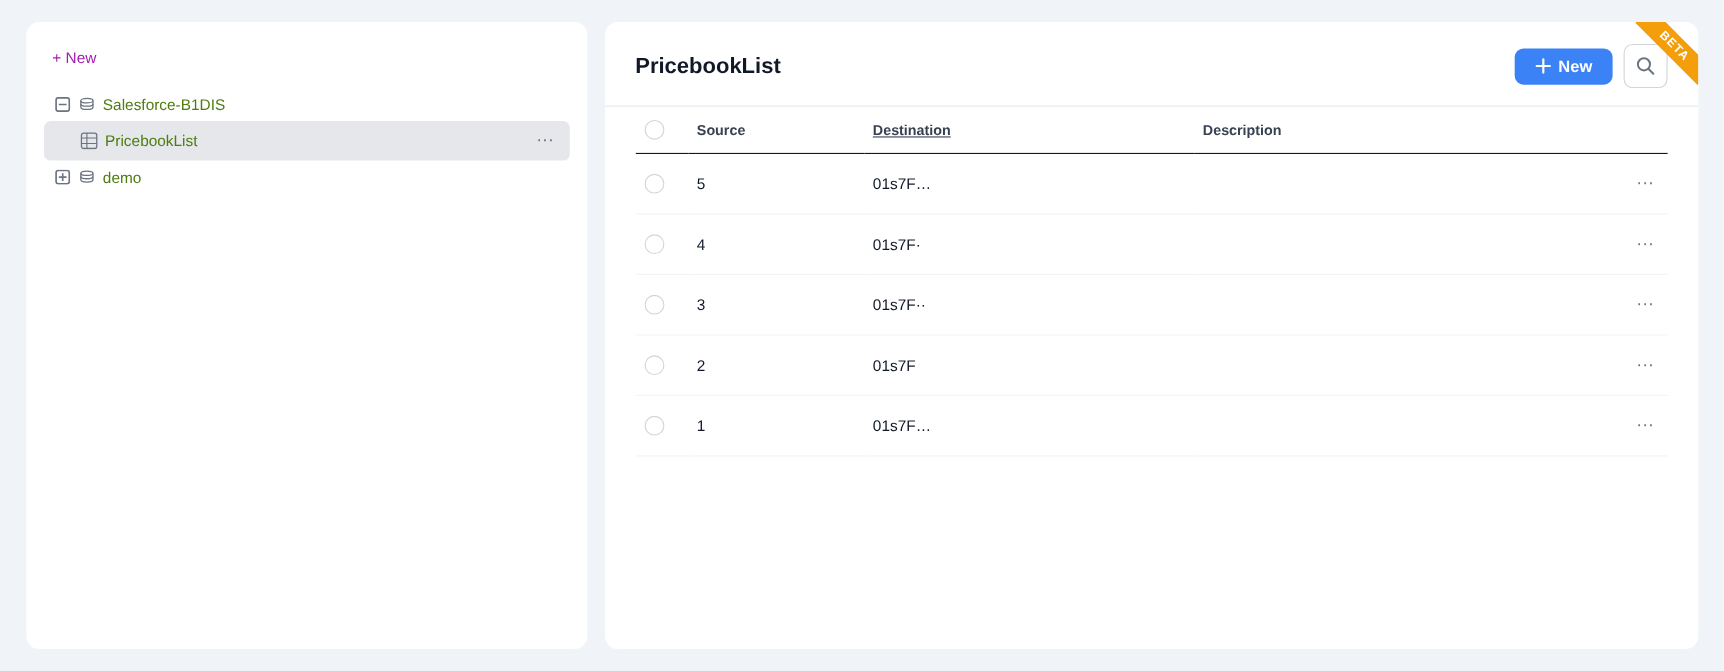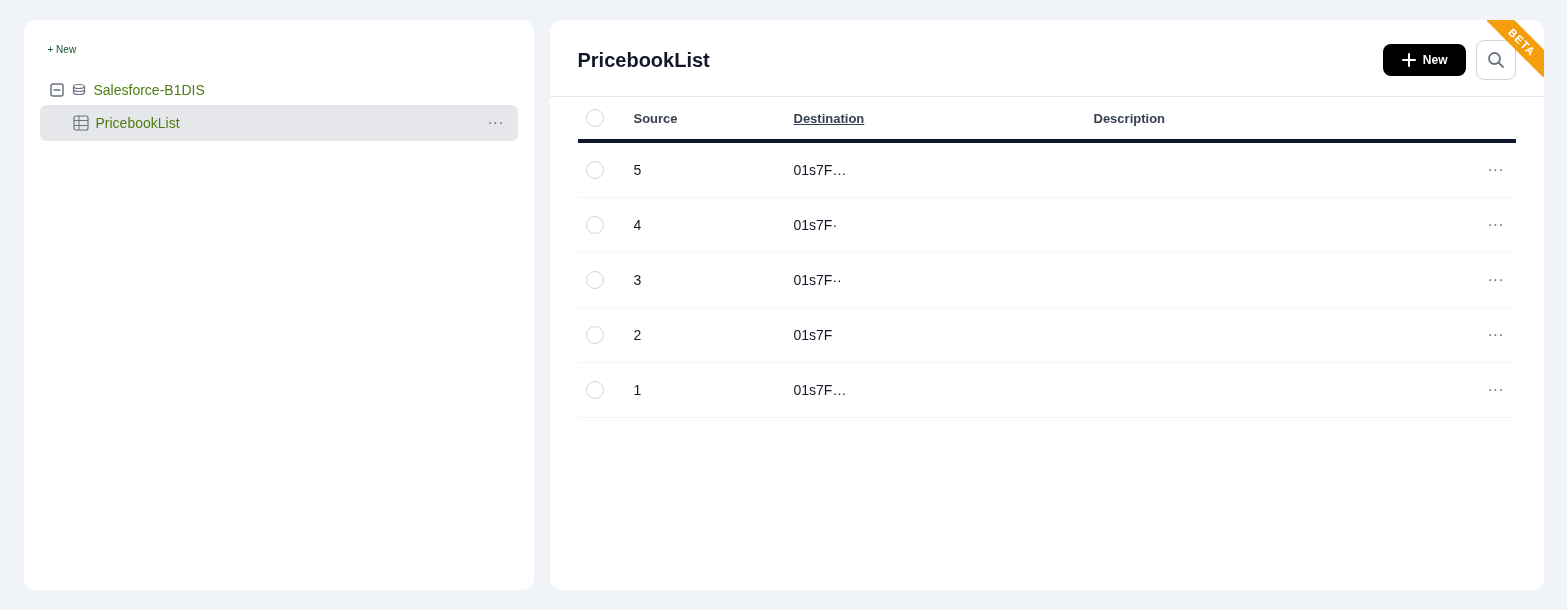--- a/index.html
+++ b/index.html
@@ -25,22 +25,22 @@
       width: 510px;
       background: #ffffff;
       border-radius: 12px;
       padding: 20px 16px;
       overflow-y: auto;
     }
     .sidebar-new-btn {
       display: flex;
       align-items: center;
       gap: 6px;
-      color: #14532d;
-      font-size: 10px;
+      color: #a21caf;
+      font-size: 14px;
       font-weight: 500;
       cursor: pointer;
       padding: 4px 8px;
       border-radius: 6px;
       margin-bottom: 16px;
       background: none;
       border: none;
     }
 
     .tree-item {
@@ -159,26 +159,26 @@
     }
     .header-actions {
       display: flex;
       align-items: center;
       gap: 10px;
     }
     .btn-new {
       display: flex;
       align-items: center;
       gap: 6px;
-      background: #000000;
+      background: #3b82f6;
       color: white;
       border: none;
       border-radius: 8px;
       padding: 8px 18px;
-      font-size: 12px;
+      font-size: 15px;
       font-weight: 600;
       cursor: pointer;
     }
     .btn-search {
       width: 40px;
       height: 40px;
       border: 1.5px solid #d1d5db;
       border-radius: 8px;
       background: white;
       display: flex;
@@ -192,21 +192,21 @@
     .table-container {
       flex: 1;
       overflow-y: auto;
       padding: 0 28px;
     }
     .data-table {
       width: 100%;
       border-collapse: collapse;
     }
     .data-table thead tr {
-      border-bottom: 4px solid #0f172a;
+      border-bottom: 1px solid #0f172a;
     }
     .data-table th {
       padding: 12px 8px;
       text-align: left;
       font-size: 13px;
       font-weight: 600;
       color: #374151;
     }
     .data-table th:first-child {
       width: 48px;
@@ -277,20 +277,39 @@
           <rect x="1" y="1" width="14" height="14" rx="2" stroke="#6b7280" stroke-width="1.2" fill="none"></rect>
           <line x1="1" y1="5.5" x2="15" y2="5.5" stroke="#6b7280" stroke-width="1"></line>
           <line x1="1" y1="10.5" x2="15" y2="10.5" stroke="#6b7280" stroke-width="1"></line>
           <line x1="6" y1="1" x2="6" y2="15" stroke="#6b7280" stroke-width="1"></line>
         </svg>
       </div>
       <span class="item-label">PricebookList</span>
       <div class="more-btn">···</div>
     </div>
 
+    <div class="tree-item">
+      <div class="expand-icon">
+
+        <svg width="14" height="14" viewBox="0 0 14 14" fill="none">
+          <rect x="1" y="1" width="12" height="12" rx="2" stroke="#6b7280" stroke-width="1.5" fill="white"></rect>
+          <line x1="7" y1="3.5" x2="7" y2="10.5" stroke="#6b7280" stroke-width="1.5"></line>
+          <line x1="3.5" y1="7" x2="10.5" y2="7" stroke="#6b7280" stroke-width="1.5"></line>
+        </svg>
+      </div>
+      <div class="db-icon">
+        <svg width="16" height="16" viewBox="0 0 16 16" fill="none">
+          <ellipse cx="8" cy="4.5" rx="5.5" ry="2" stroke="#6b7280" stroke-width="1.2" fill="none"></ellipse>
+          <path d="M2.5 4.5v3c0 1.1 2.46 2 5.5 2s5.5-.9 5.5-2v-3" stroke="#6b7280" stroke-width="1.2" fill="none"></path>
+          <path d="M2.5 7.5v3c0 1.1 2.46 2 5.5 2s5.5-.9 5.5-2v-3" stroke="#6b7280" stroke-width="1.2" fill="none"></path>
+        </svg>
+      </div>
+      <span class="item-label">demo</span>
+
+    </div>
   </div>
 
   <div class="main-panel">
 
     <div class="beta-badge">
       <div class="beta-badge-inner">BETA</div>
     </div>
 
     <div class="panel-header">
       <h1 class="panel-title">PricebookList</h1>

